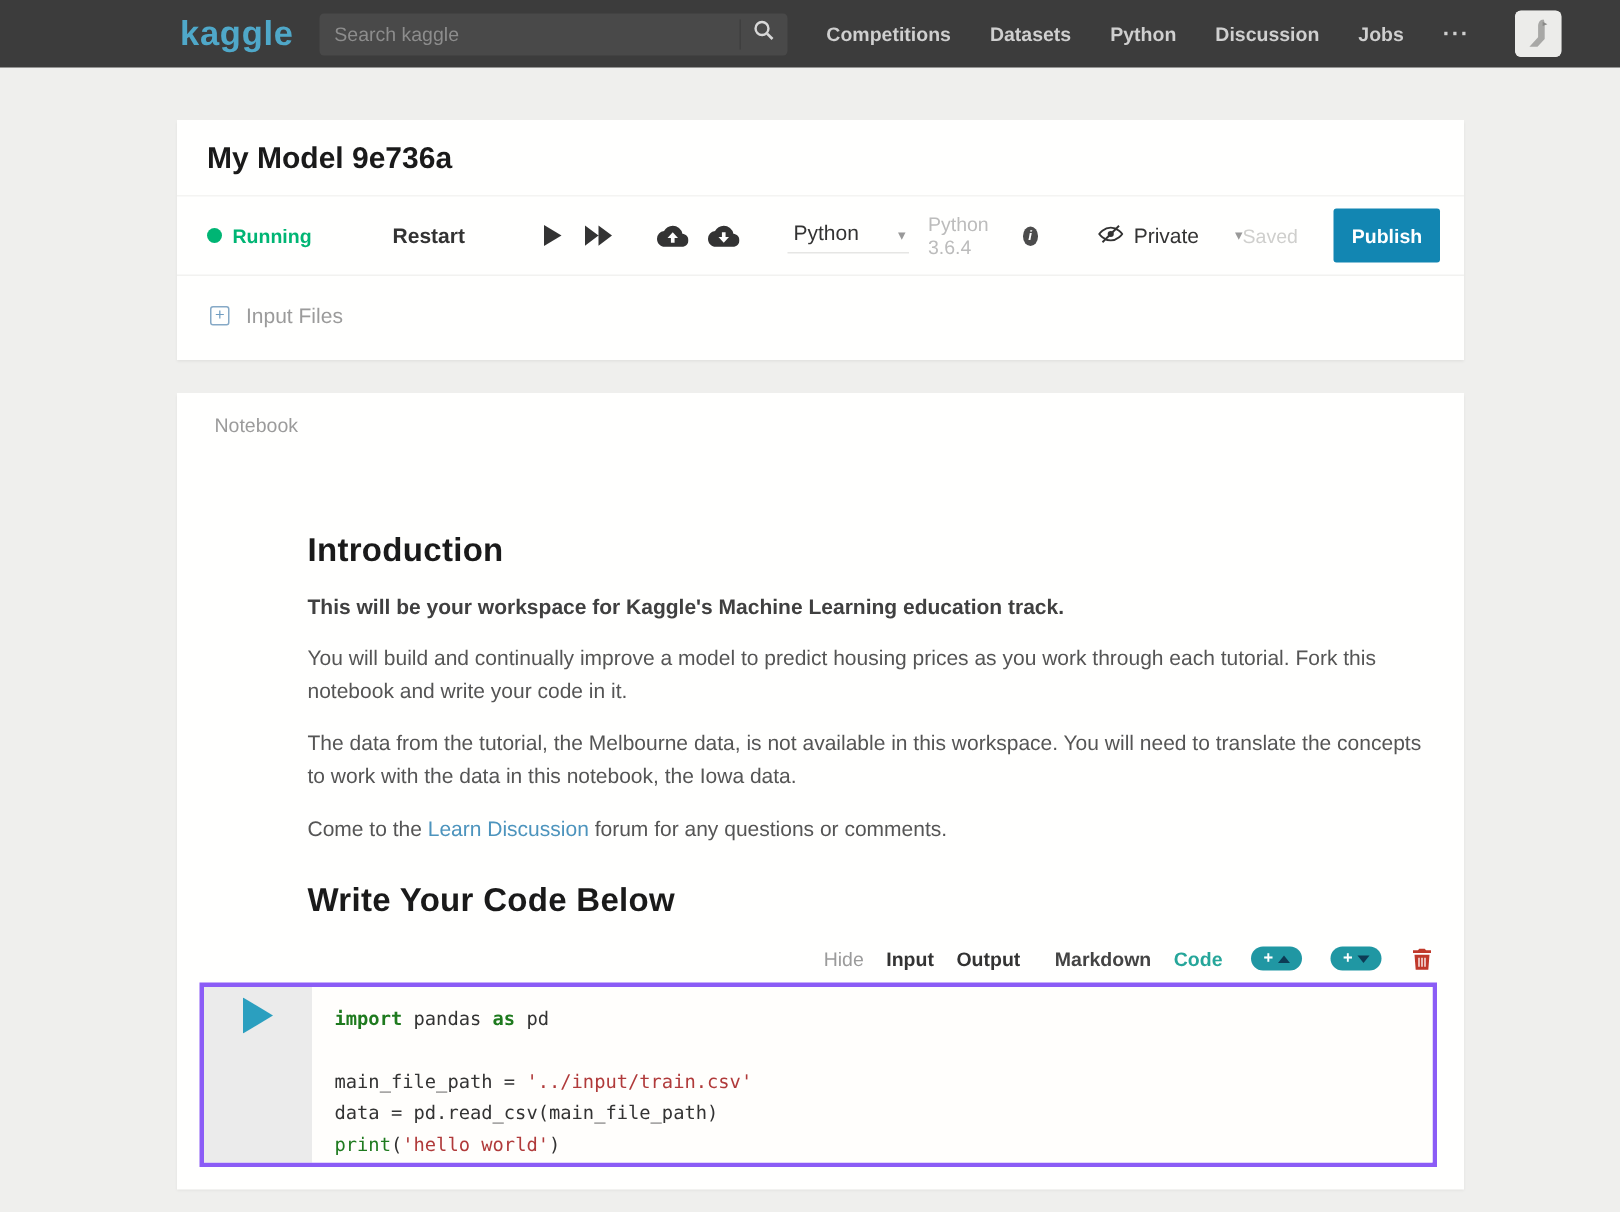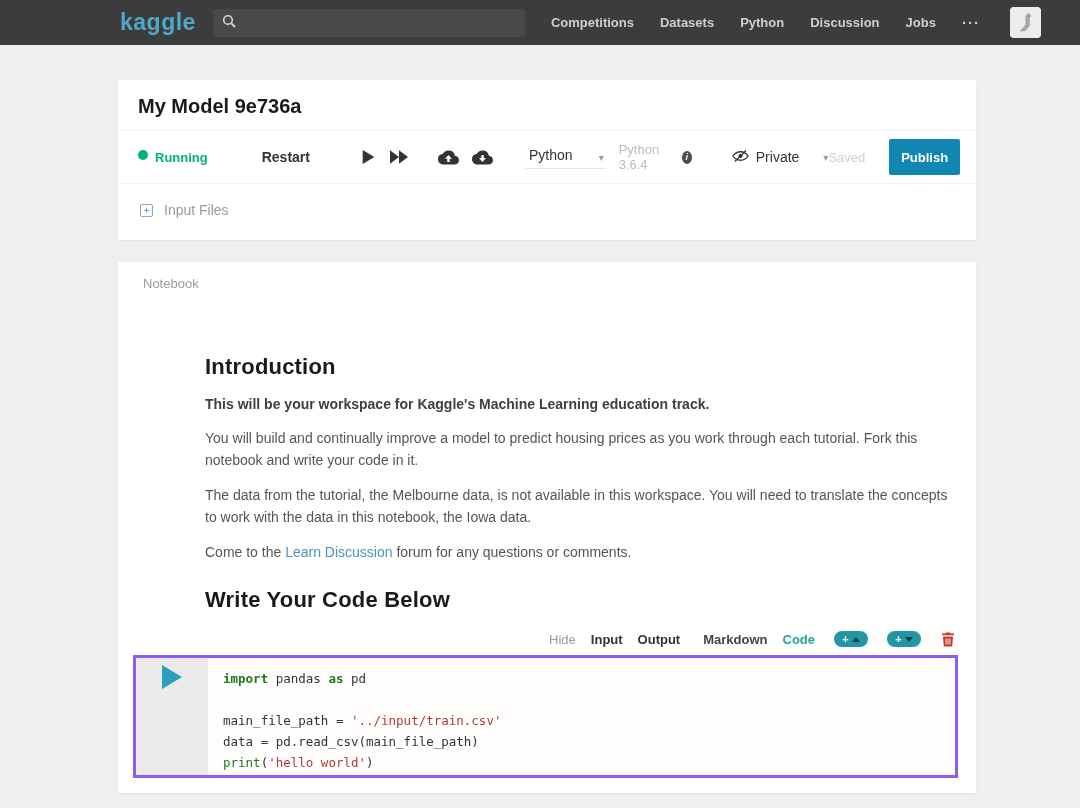--- a/index.html
+++ b/index.html
@@ -29,21 +29,21 @@
           box-shadow:0 1px 2px rgba(0,0,0,.06); }
   .card-top { top:80px; height:160px; }
   .card-notebook { top:262px; height:531px; }
 
   
   .title-row { padding:15px 20px 12px 20px; border-bottom:1px solid #f4f4f2; }
   .kernel-title { font-size:20px; font-weight:bold; color:#1a1a1a; }
 
   
   .toolbar { height:52px; display:flex; align-items:center; padding:0 16px; }
-  .status { display:flex; margin-left:4px; cursor:default; }
+  .status { display:flex; align-items:center; margin-left:4px; cursor:default; }
   .status-dot { width:10px; height:10px; border-radius:50%; background:#00b574; margin-right:7px; }
   .status-label { font-size:13px; font-weight:bold; color:#00b574; }
   .restart { margin-left:54px; font-size:14px; color:#333; cursor:pointer;font-weight:bold; }
   .tb-icon { display:flex; align-items:center; cursor:pointer; }
   .icon-play { margin-left:52px; }
   .icon-ff { margin-left:15px; }
   .icon-cloud-up { margin-left:30px; }
   .icon-cloud-down { margin-left:13px; }
   .lang-select { margin-left:32px; width:100px; display:flex; align-items:flex-end; justify-content:space-between;
                  border-bottom:1px solid #e6e6e4; padding:2px 2px 5px 4px; font-size:14px; color:#333; cursor:pointer; }
@@ -104,20 +104,21 @@
 </style>
 </head>
 <body>
 
 <div class="page">
 
   <header class="navbar">
     <div class="logo">kaggle</div>
 
     <div class="searchbox">
+      <input type="text" placeholder="Search kaggle" style="">
       <div class="search-icon-wrap">
         <span>
           <svg width="14" height="14" viewBox="0 0 14 14">
             <circle cx="6" cy="6" r="4.3" fill="none" stroke="#d8d8d8" stroke-width="1.6"></circle>
             <line x1="9.4" y1="9.4" x2="13" y2="13" stroke="#d8d8d8" stroke-width="1.8"></line>
           </svg>
         </span>
       </div>
     </div>
 

